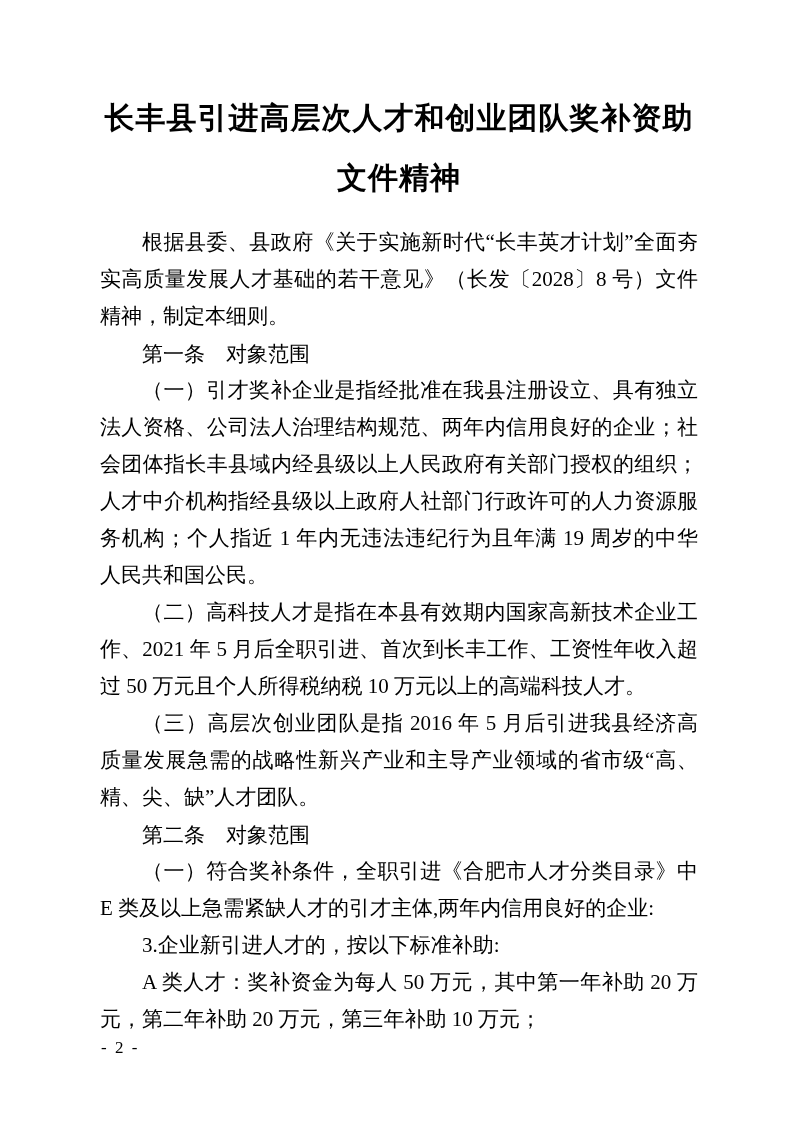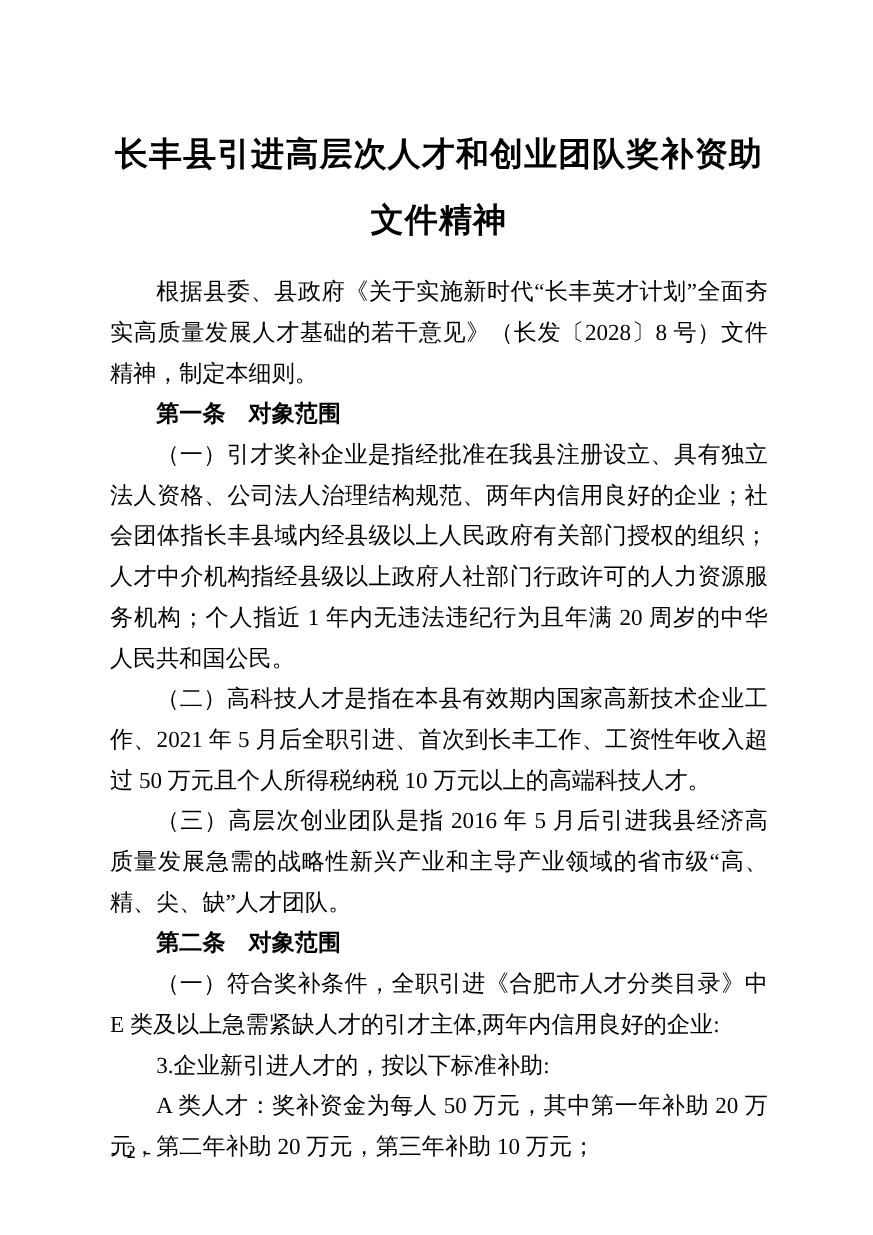--- a/index.html
+++ b/index.html
@@ -12,21 +12,21 @@
     width: 794px;
     height: 1123px;
     background: #ffffff;
     color: #000000;
     font-family: "Liberation Serif", "DejaVu Serif", serif;
     overflow: hidden;
   }
   .content {
     position: absolute;
     left: 100px;
-    top: 111px;
+    top: 88px;
     width: 598px;
   }
   .doc-title {
     margin: 0 0 16px 0;
     font-size: 30px;
     font-weight: bold;
     line-height: 60px;
     text-align: center;
     letter-spacing: 1px;
   }
@@ -39,21 +39,21 @@
     line-height: 37px;
     text-align: justify;
     text-indent: 2em;
     word-break: break-all;
   }
   .heading-para {
     margin: 0;
     font-size: 21px;
     line-height: 37px;
     font-family: "Liberation Sans", "DejaVu Sans", sans-serif;
-    font-weight: bold;
+    font-weight: normal;
     text-indent: 2em;
   }
   .page-number {
     position: absolute;
     left: 101px;
     top: 1036px;
     font-size: 17px;
     line-height: 24px;
     letter-spacing: 2px;
   }
@@ -66,21 +66,21 @@
 
     <h1 class="doc-title">
       <span class="title-line">长丰县引进高层次人才和创业团队奖补资助</span>
       <span class="title-line">文件精神</span>
     </h1>
 
     <p class="body-para">根据县委、县政府《关于实施新时代“长丰英才计划”全面夯实高质量发展人才基础的若干意见》（长发〔2028〕8 号）文件精神，制定本细则。</p>
 
     <p class="heading-para">第一条　对象范围</p>
 
-    <p class="body-para">（一）引才奖补企业是指经批准在我县注册设立、具有独立法人资格、公司法人治理结构规范、两年内信用良好的企业；社会团体指长丰县域内经县级以上人民政府有关部门授权的组织；人才中介机构指经县级以上政府人社部门行政许可的人力资源服务机构；个人指近 1 年内无违法违纪行为且年满 20 周岁的中华人民共和国公民。</p>
+    <p class="body-para">（一）引才奖补企业是指经批准在我县注册设立、具有独立法人资格、公司法人治理结构规范、两年内信用良好的企业；社会团体指长丰县域内经县级以上人民政府有关部门授权的组织；人才中介机构指经县级以上政府人社部门行政许可的人力资源服务机构；个人指近 1 年内无违法违纪行为且年满 19 周岁的中华人民共和国公民。</p>
 
     <p class="body-para">（二）高科技人才是指在本县有效期内国家高新技术企业工作、2021 年 5 月后全职引进、首次到长丰工作、工资性年收入超过 50 万元且个人所得税纳税 10 万元以上的高端科技人才。</p>
 
     <p class="body-para">（三）高层次创业团队是指 2016 年 5 月后引进我县经济高质量发展急需的战略性新兴产业和主导产业领域的省市级“高、精、尖、缺”人才团队。</p>
 
     <p class="heading-para">第二条　对象范围</p>
 
     <p class="body-para">（一）符合奖补条件，全职引进《合肥市人才分类目录》中 E 类及以上急需紧缺人才的引才主体,两年内信用良好的企业:</p>
 
     <p class="body-para">3.企业新引进人才的，按以下标准补助:</p>

